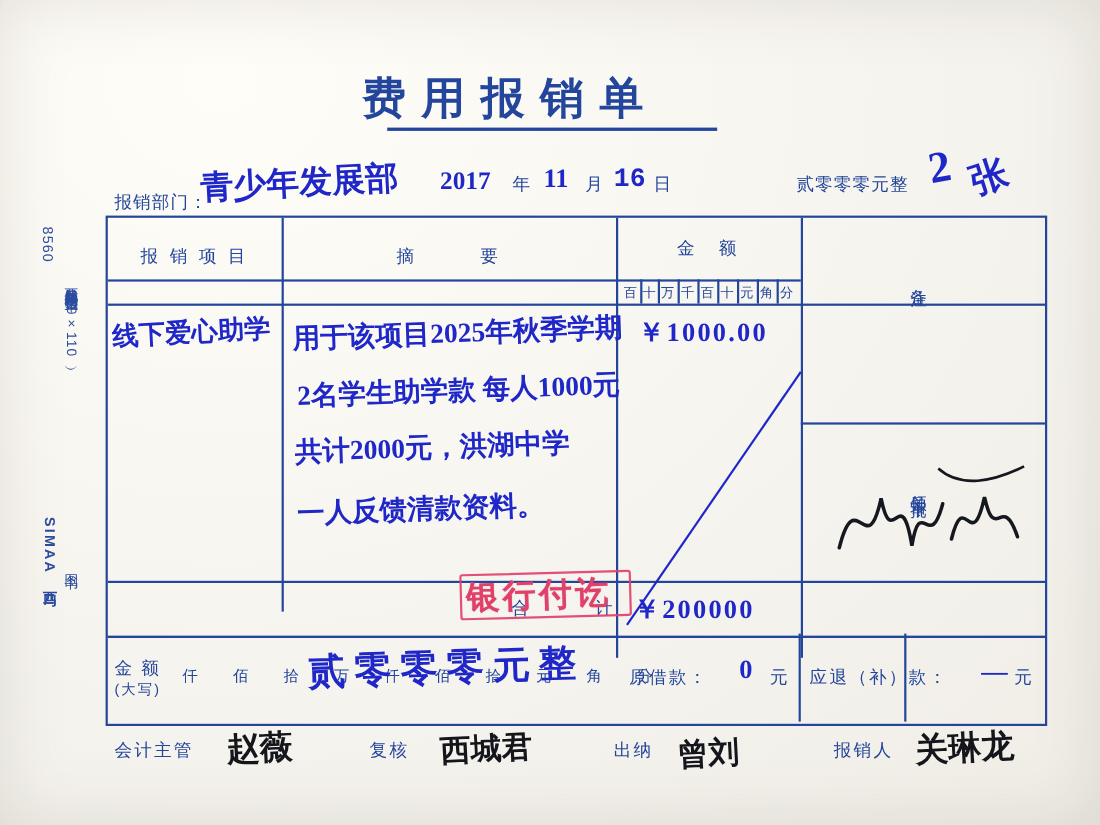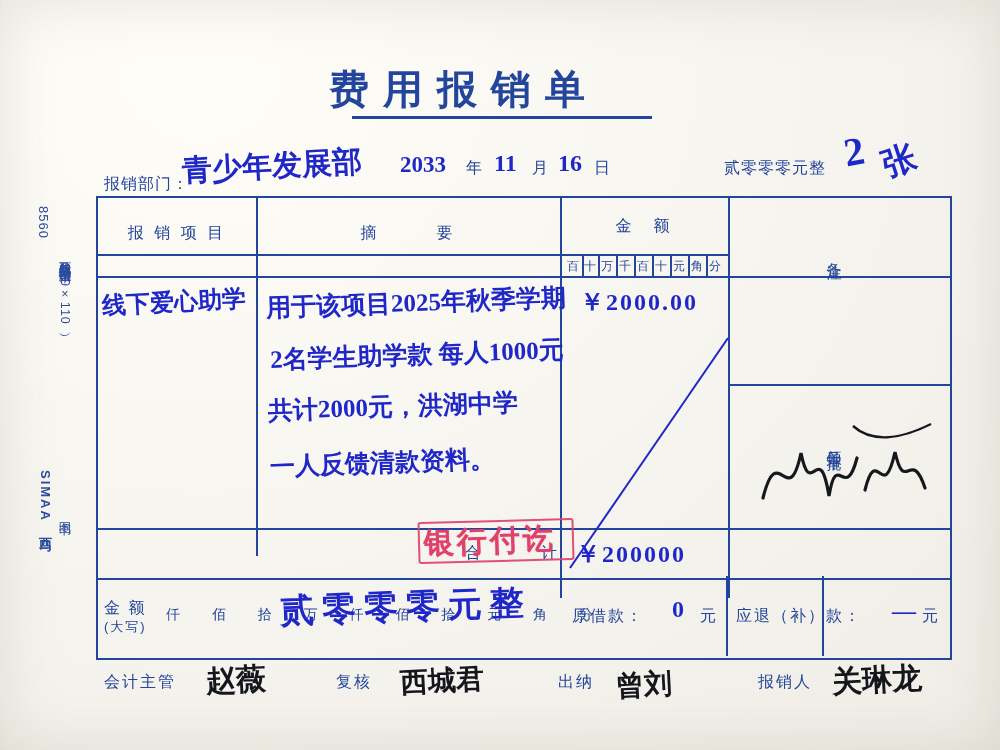--- a/index.html
+++ b/index.html
@@ -131,25 +131,25 @@
   <div id="strip-brand">SIMAA 西马</div>
   <div id="strip-brand2">图书</div>
 
   <div id="title">费用报销单</div>
   <div id="title-rule"></div>
 
   <div id="hdr">
     <span class="hdr-lbl" style="left:0px;top:8px;margin-top:16px;">报销部门：</span>
     <span class="ink slant" style="left:78px;top:-4px;font-size:30px;">青少年发展部</span>
 
-    <span class="ink" style="left:296px;top:2px;font-size:23px;">2033</span>
+    <span class="ink" style="left:296px;top:2px;font-size:23px;">2017</span>
     <span class="hdr-lbl" style="left:362px;top:8px;">年</span>
     <span class="ink" style="left:390px;top:0px;font-size:24px;">11</span>
     <span class="hdr-lbl" style="left:428px;top:8px;">月</span>
-    <span class="ink" style="left:454px;top:0px;font-size:24px;">16</span>
+    <span class="ink" style="left:454px;top:0px;font-size:24px;font-family:Liberation Mono, monospace;">16</span>
     <span class="hdr-lbl" style="left:490px;top:8px;">日</span>
 
     <span class="hdr-lbl" style="left:620px;top:8px;">贰零零零元整</span>
     <span class="ink" style="left:740px;top:-22px;font-size:40px;transform:rotate(-10deg);">2</span>
     <span class="ink" style="left:778px;top:-12px;font-size:34px;transform:rotate(-18deg);">张</span>
   </div>
 
   <div id="table">
 
     <div class="vline" style="left:158px;height:358px;"></div>
@@ -193,21 +193,21 @@
 
     <div class="cellhdr" style="left:158px;top:345px;width:304px;text-align:right;">合　　　计</div>
 
     <div class="ink slant" style="left:4px;top:88px;font-size:24px;">线下爱心助学</div>
 
     <div class="ink slant2" style="left:168px;top:88px;font-size:25px;">用于该项目2025年秋季学期</div>
     <div class="ink slant2" style="left:172px;top:140px;font-size:25px;">2名学生助学款 每人1000元</div>
     <div class="ink slant2" style="left:170px;top:192px;font-size:25px;">共计2000元，洪湖中学</div>
     <div class="ink slant2" style="left:172px;top:248px;font-size:25px;">一人反馈清款资料。</div>
 
-    <div class="ink" style="left:482px;top:88px;font-size:24px;letter-spacing:2px;">￥2000.00</div>
+    <div class="ink" style="left:482px;top:88px;font-size:24px;letter-spacing:2px;">￥1000.00</div>
     <div class="ink" style="left:478px;top:340px;font-size:24px;letter-spacing:2px;">￥200000</div>
 
     <svg class="scribble" style="left:462px;top:140px;width:170px;height:240px;">
       <line x1="168" y1="0" x2="10" y2="230" stroke="#1f27c8" stroke-width="2"></line>
     </svg>
 
     <svg class="scribble" style="left:655px;top:220px;width:190px;height:110px;">
       <path d="M10,80 C25,20 35,95 48,35 C58,85 66,18 76,78 C84,30 92,86 104,40" stroke="#16181f" stroke-width="3.2" fill="none" stroke-linecap="round"></path>
       <path d="M112,72 C124,24 130,88 142,34 C152,78 158,28 172,70" stroke="#16181f" stroke-width="3.2" fill="none" stroke-linecap="round"></path>
       <path d="M100,8 C120,26 150,20 178,6" stroke="#16181f" stroke-width="2.4" fill="none"></path>

